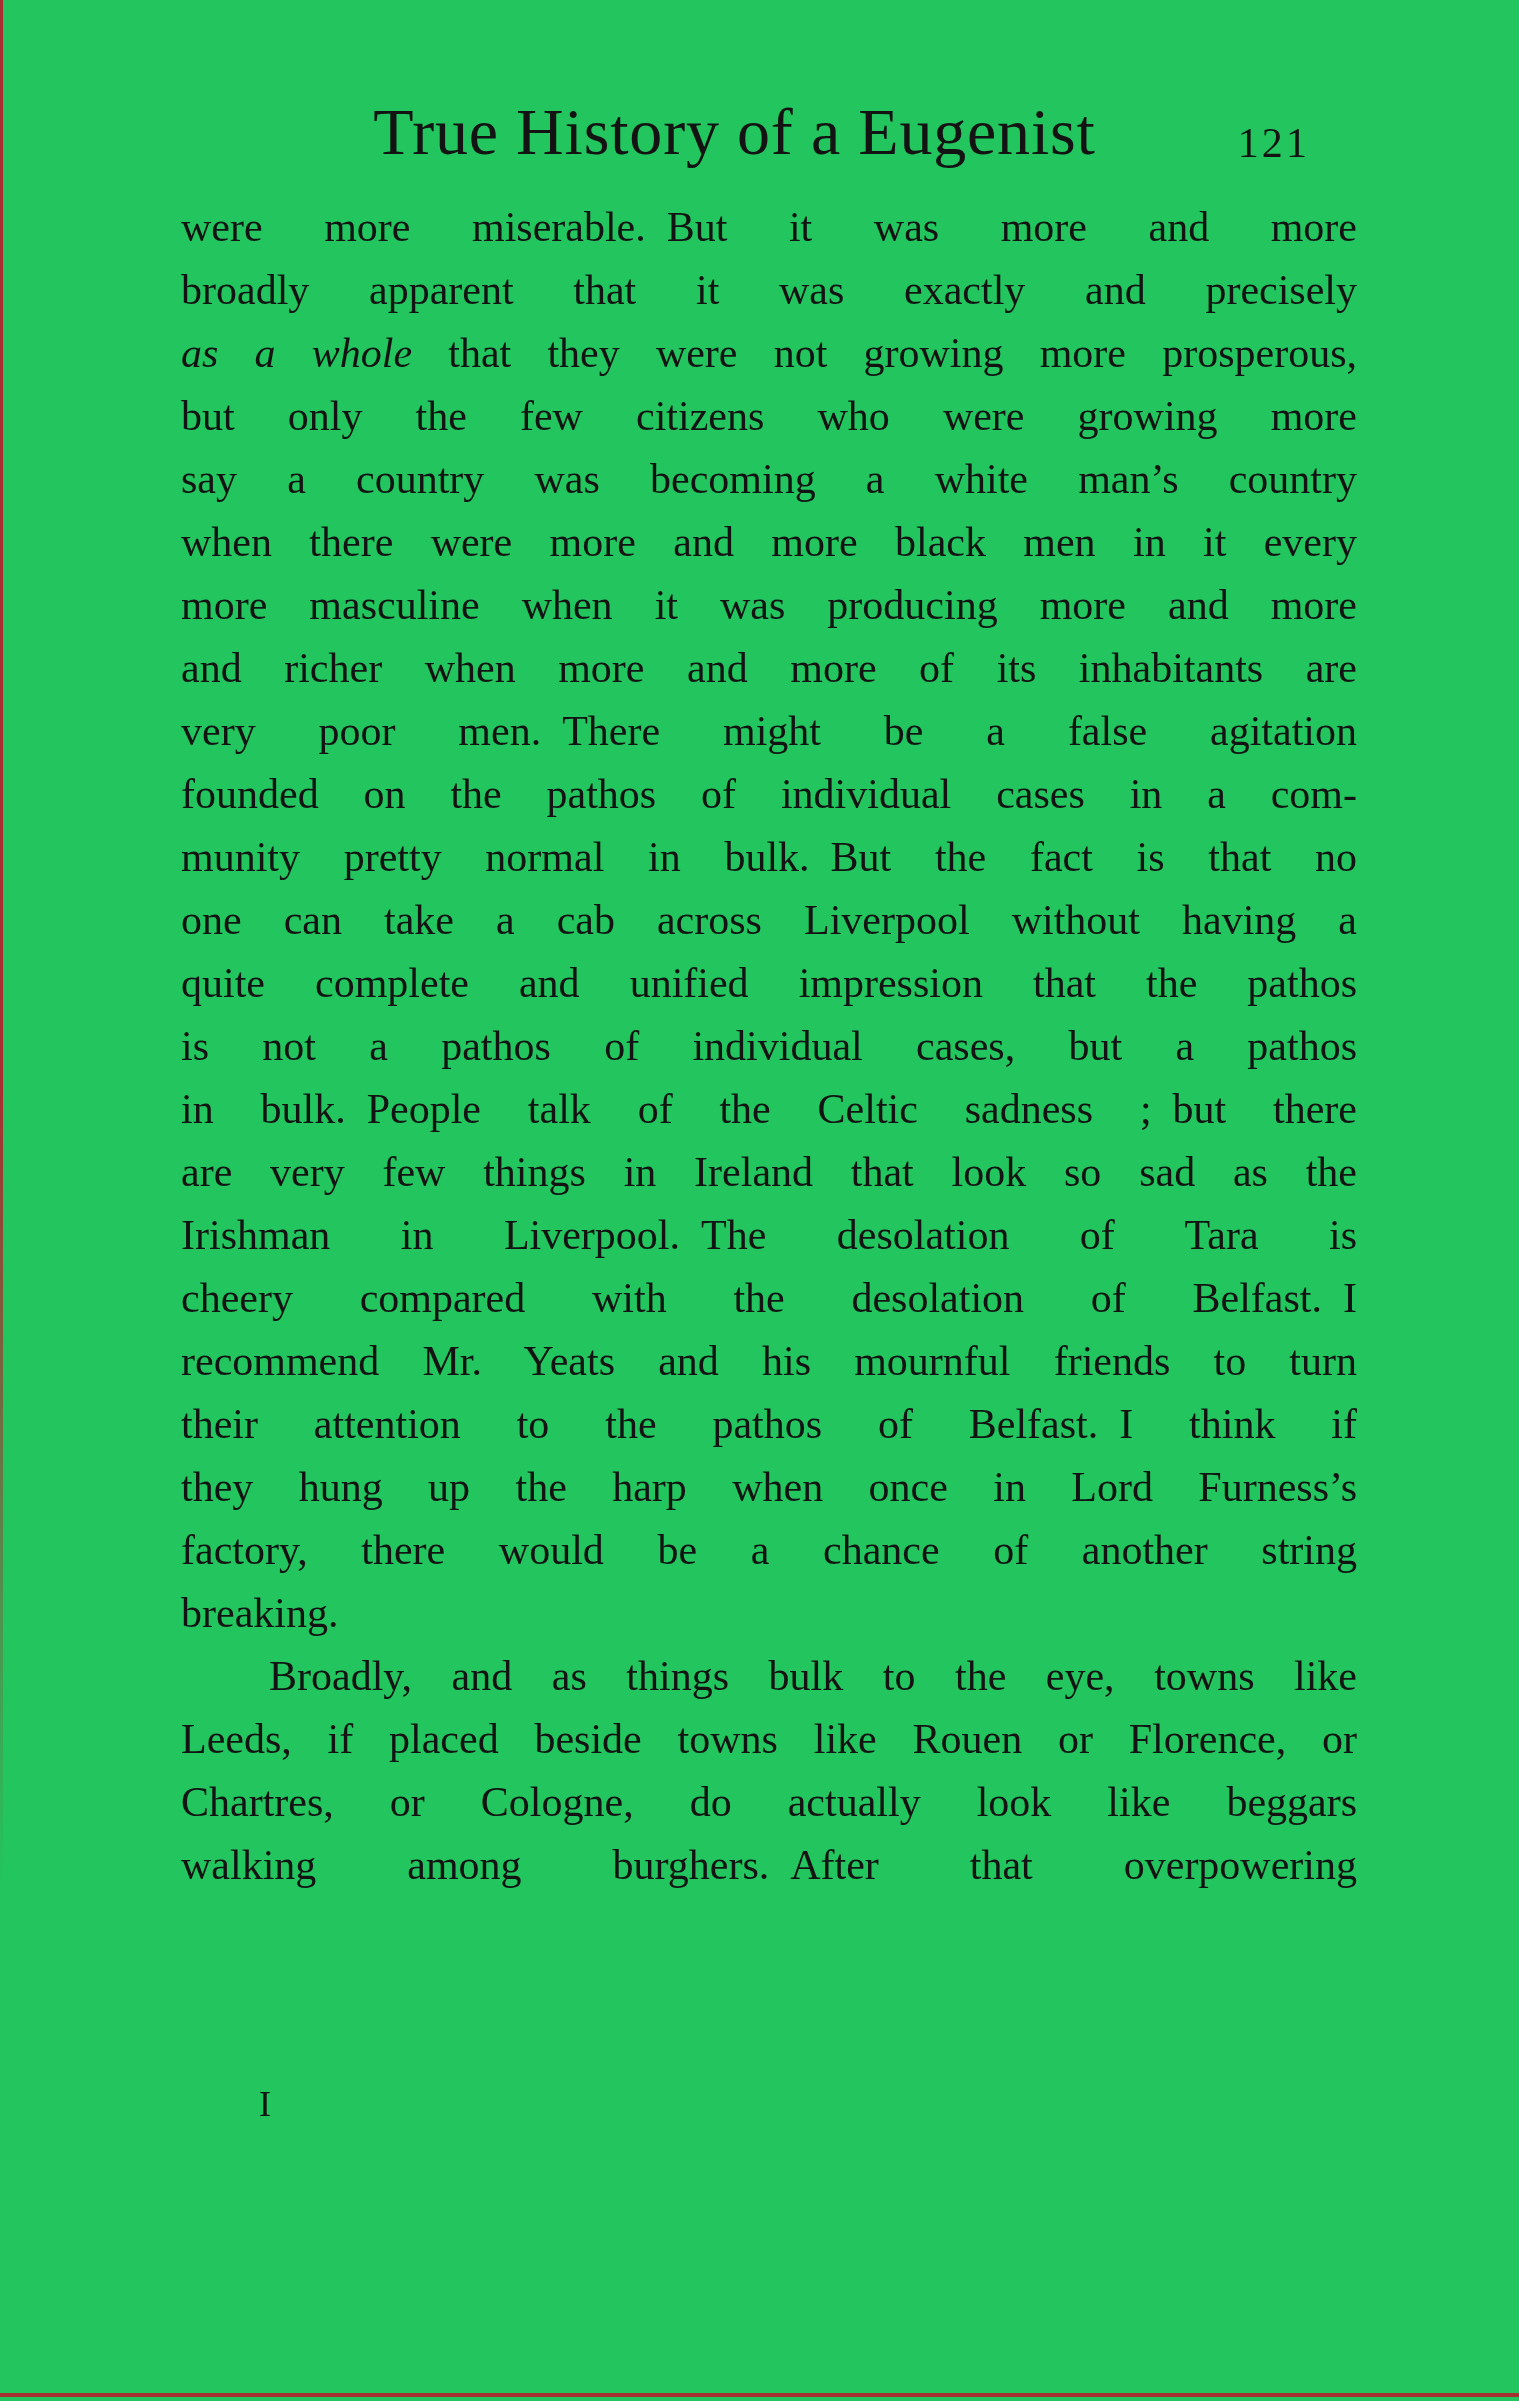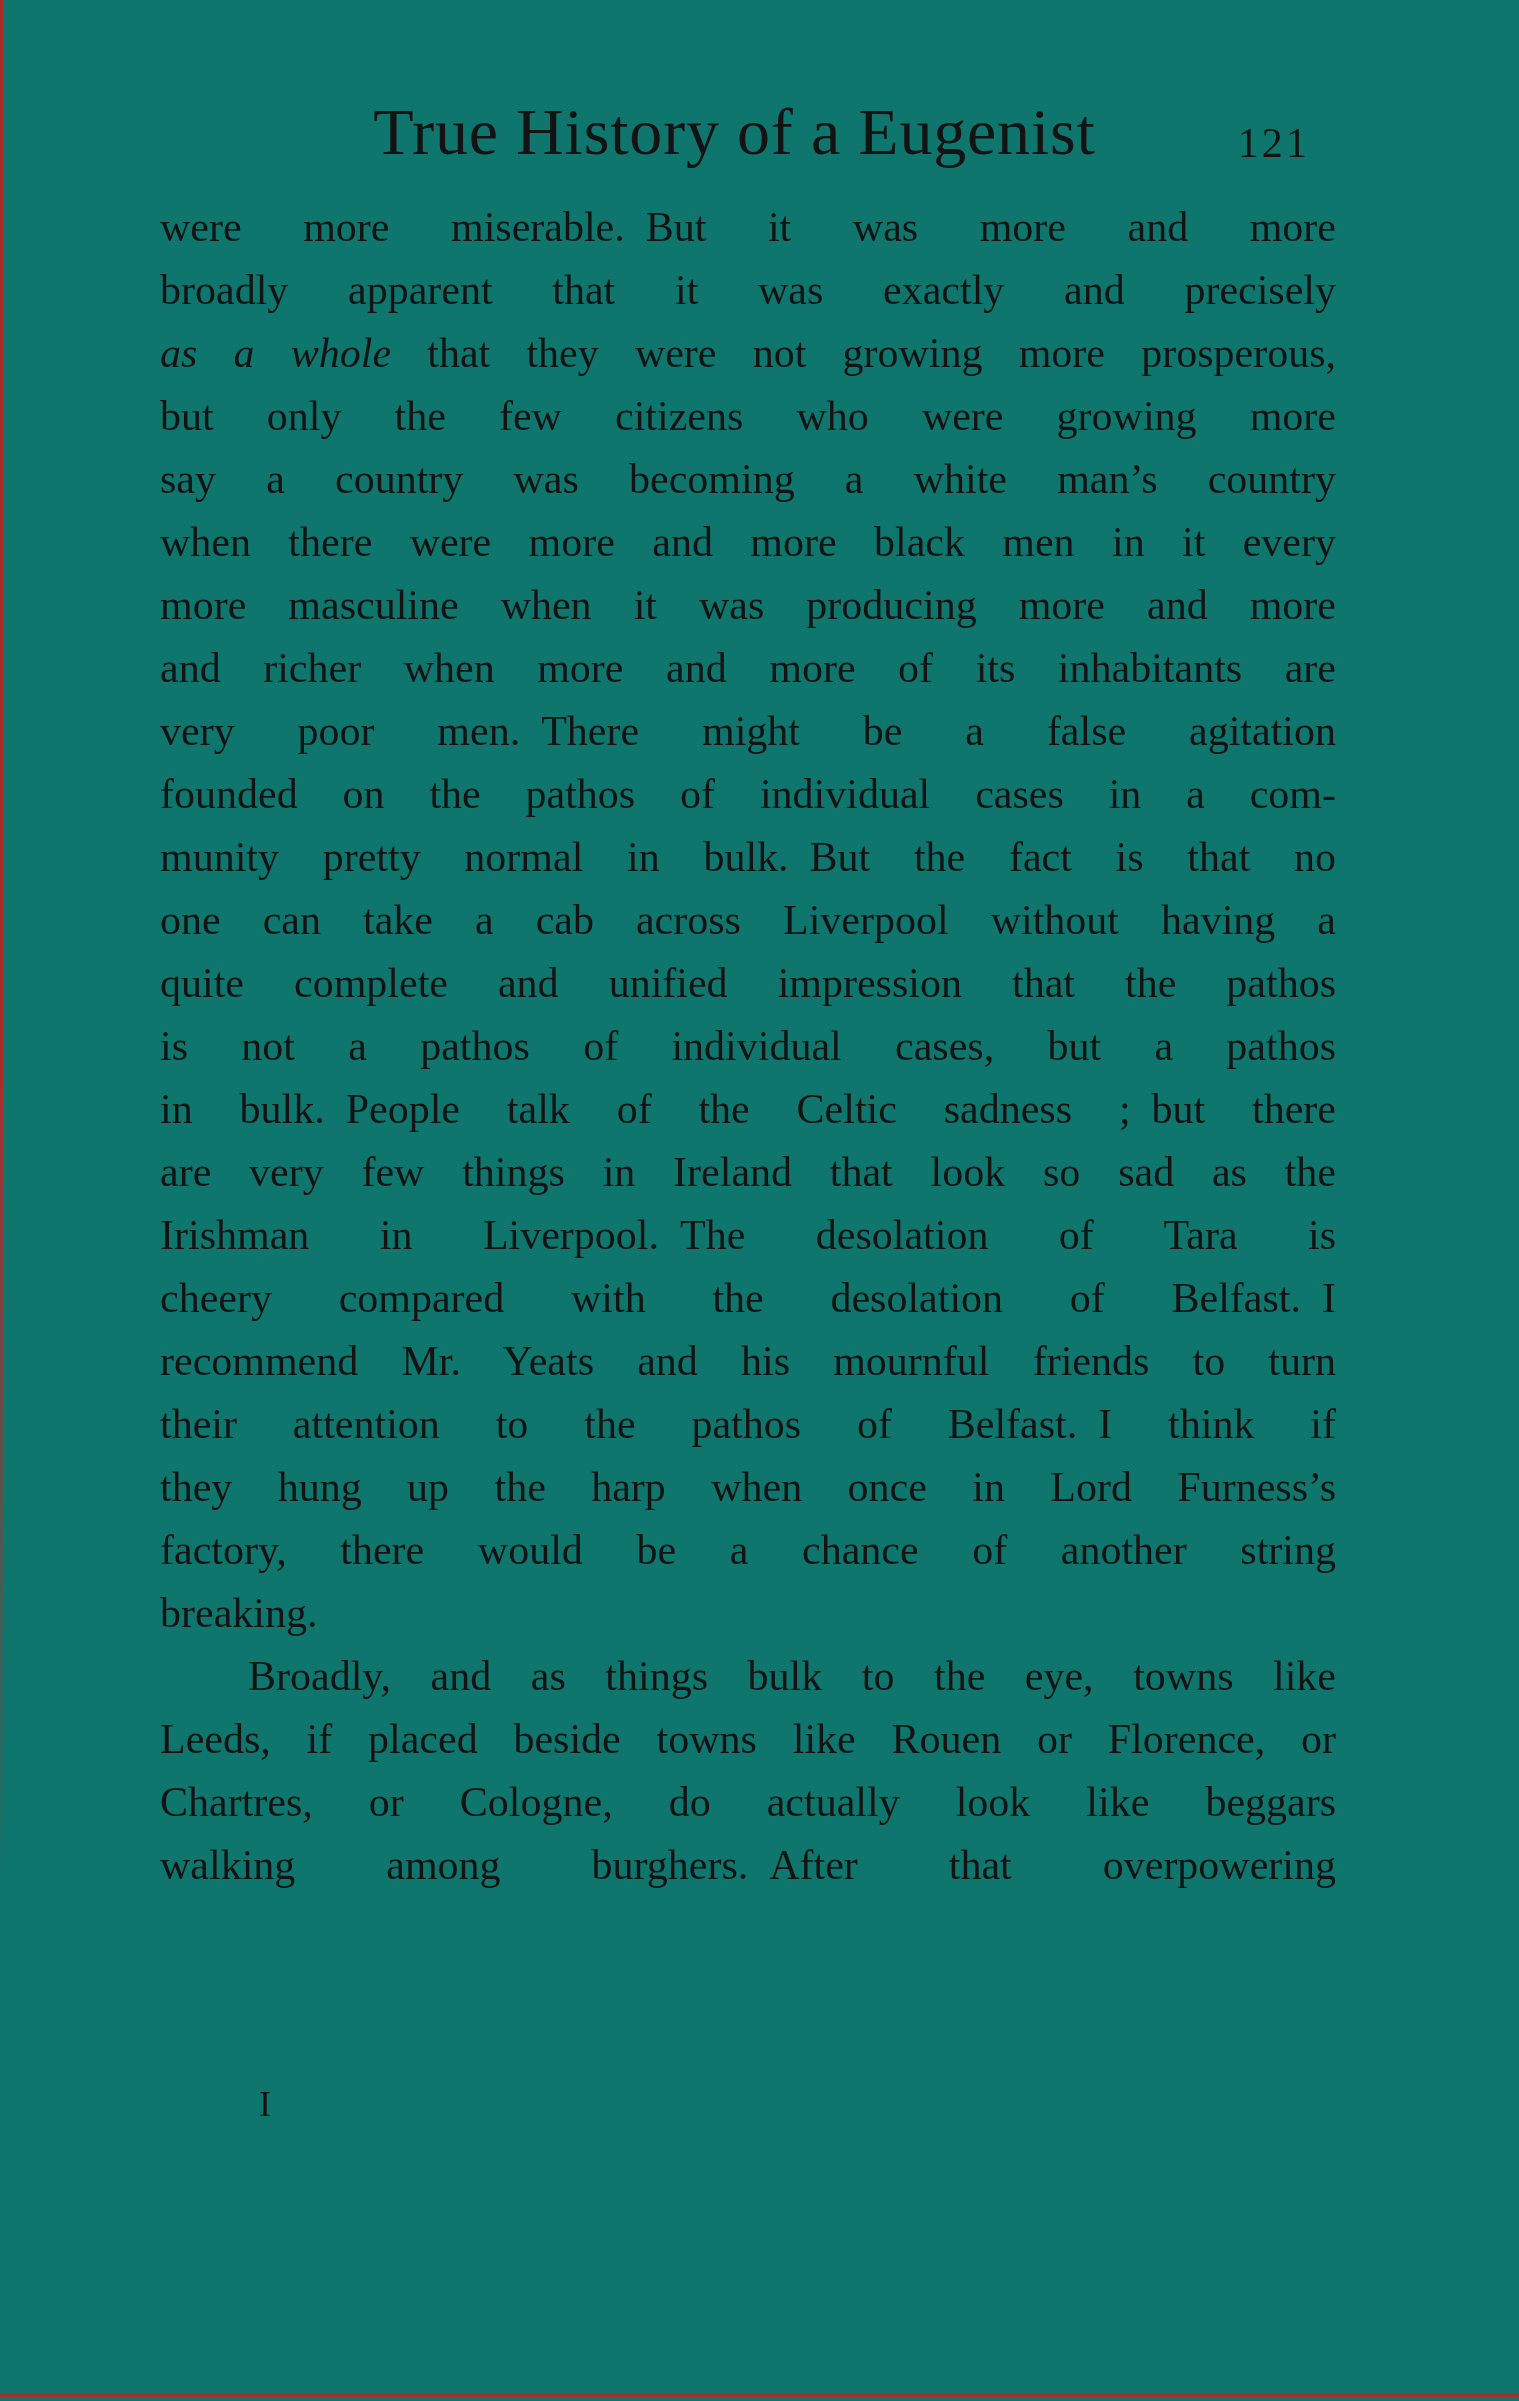--- a/index.html
+++ b/index.html
@@ -1,20 +1,20 @@
 <!DOCTYPE html>
 <html style="font-size:12.6px"><head>
 <meta charset="utf-8">
 <style>
   html, body { margin: 0; padding: 0; background: #e8e8e8; }
   .page {
     position: relative;
     width: 1519px;
     height: 2401px;
-    background: #0f766e;
+    background: #22c55e;
     overflow: hidden;
     font-family: "Liberation Serif", serif;
     color: #131313;
   }
   
   .red-edge-left {
     position: absolute;
     left: 0; top: 0;
     width: 3.1px; height: 1883px;
     background: linear-gradient(to bottom, #a63030 0%, #a63030 58%, rgba(166,48,48,0) 100%);
@@ -42,21 +42,21 @@
   .folio {
     position: absolute;
     right: 36px; top: 11px;
     font-size: 42px;
     letter-spacing: 3.1px;
     line-height: 78px;
   }
   
   .textblock {
     position: absolute;
-    left: 160px; top: 196px;
+    left: 181px; top: 196px;
     width: 1176px;
   }
   .line {
     height: 63px;
     line-height: 63px;
     font-size: 42px;
     text-align: justify;
     text-align-last: justify;
     white-space: normal;
     word-spacing: 0.8px;

